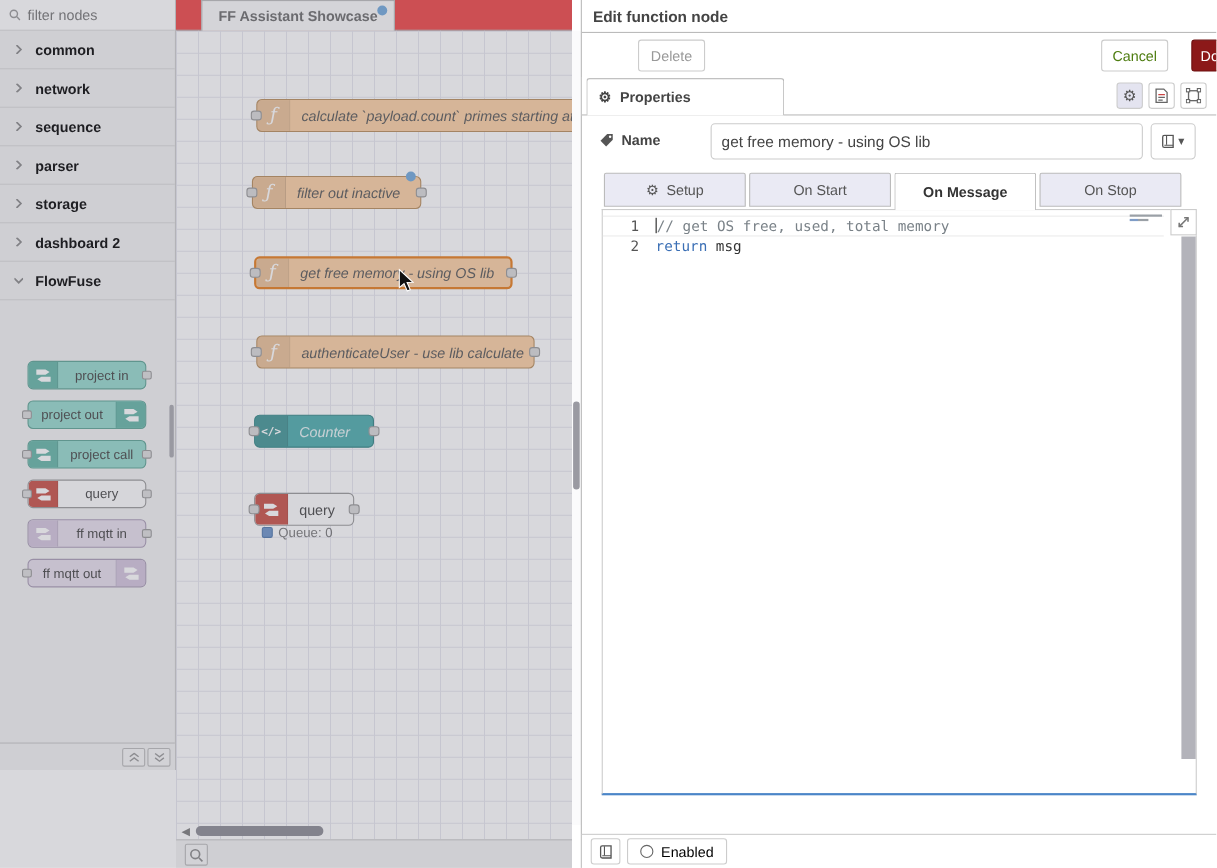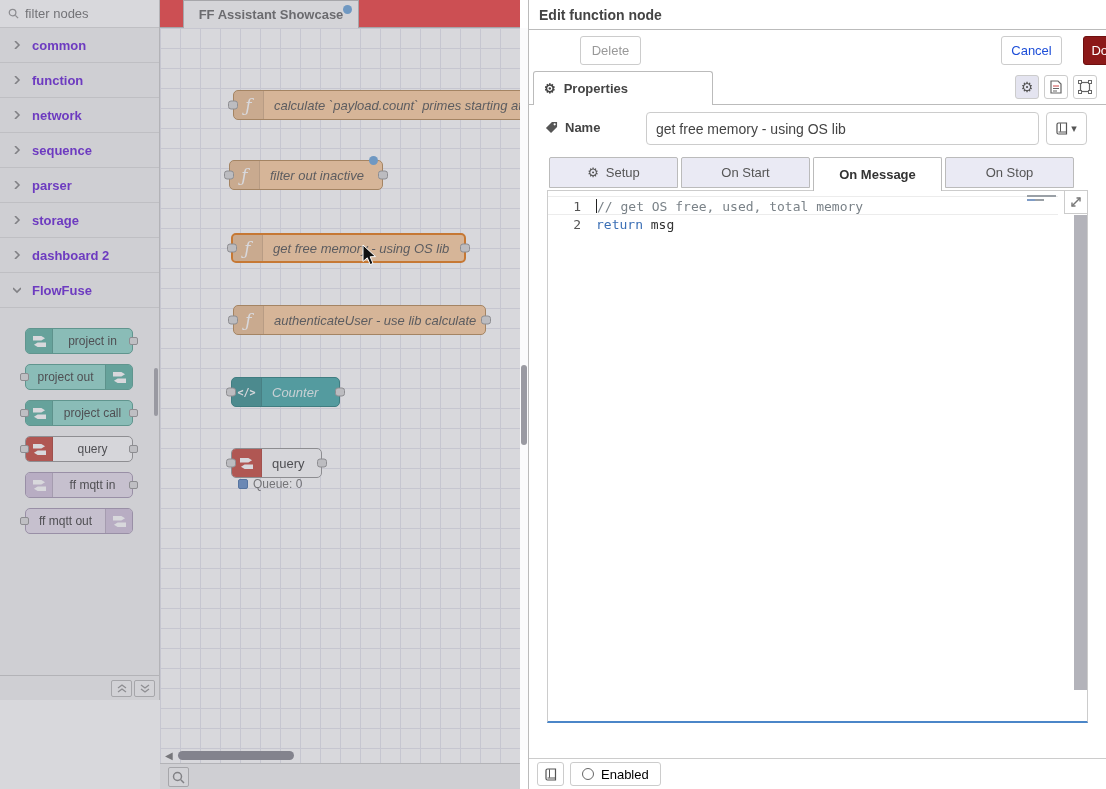--- a/index.html
+++ b/index.html
@@ -8,21 +8,21 @@
 
   
   .left { position:absolute; left:0; top:0; width:520px; height:789px; }
   .shade { position:absolute; inset:0; background:rgba(110,110,124,0.27); z-index:40; pointer-events:none; }
 
   
   .palette { position:absolute; left:0; top:0; width:160px; height:700px; background:#f3f3f3; border-right:1px solid #ccc; }
   .filterbox { position:absolute; top:0; left:0; width:159px; height:28px; background:#fff; border-bottom:1px solid #ddd; display:flex; align-items:center; gap:6px; padding:0 8px; }
   .filterbox input { border:0; outline:0; background:transparent; width:110px; font-size:13px; color:#888; font-family:"Liberation Sans",sans-serif; }
   .cats { position:absolute; top:28px; left:0; width:159px; }
-  .cat { height:35px; border-bottom:1px solid #ddd; display:flex; align-items:center; gap:11px; padding-left:13px; font-size:13px; font-weight:bold; color:#6d28d9;text-align:center; }
+  .cat { height:35px; border-bottom:1px solid #ddd; display:flex; align-items:center; gap:11px; padding-left:13px; font-size:13px; font-weight:bold; color:#000000;text-align:center; }
   .chev { width:8px; height:8px; flex:none; color:#888; }
   .pnodes { position:absolute; top:308px; left:0; width:159px; }
   .pnode { position:relative; width:108px; height:26px; margin:0 0 10px 25px; border:1px solid rgba(0,0,0,0.28); border-radius:5px; display:flex; align-items:stretch; font-size:12px; color:#444; }
   .pnode:first-child { margin-top:20px; }
   .pnode .plabel { flex:1; display:flex; align-items:center; justify-content:center; white-space:nowrap; }
   .picon { width:27px; flex:none; display:flex; align-items:center; justify-content:center; }
   .picon.il { border-right:1px solid rgba(0,0,0,0.12); border-radius:4px 0 0 4px; }
   .picon.ir { border-left:1px solid rgba(0,0,0,0.12); border-radius:0 4px 4px 0; }
   .p-teal { background:#94d9cc; border-color:#5ba394; }
   .p-teal .picon { background:#63b5a7; }
@@ -70,21 +70,21 @@
   
   .vscroll { position:absolute; left:520px; top:28px; width:8px; height:722px; background:#fbfbfc; }
   .vthumb { position:absolute; left:1px; top:337px; width:6px; height:80px; background:#9a9aa2; border-radius:3px; }
 
   
   .tray { position:absolute; left:528px; top:0; width:578px; height:789px; background:#fff; border-left:1px solid #bbb; }
   .tray-header { height:30px; line-height:30px; padding-left:10px; font-size:14px; font-weight:bold; color:#444; border-bottom:1px solid #bbb; }
   .toolbar { position:relative; height:40px; }
   .btn { position:absolute; top:6px; height:29px; border:1px solid #ccc; border-radius:3px; background:#fff; font-size:13px; display:flex; align-items:center; justify-content:center; cursor:pointer;margin-left:43px; }
   .btn-delete { left:8px; width:61px; color:#999; }
-  .btn-cancel { left:429px; width:61px; color:#1d4ed8; }
+  .btn-cancel { left:429px; width:61px; color:#4d7c0f; }
   .btn-done { left:511px; width:48px; background:#8C1919; border-color:#6e1010; color:#fff; }
   .edtabs { position:relative; height:35px; border-bottom:1px solid #bbb; background:#fff; }
   .tab-props { position:absolute; left:4px; bottom:-1px; width:180px; height:34px; background:#fff; border:1px solid #bbb; border-bottom:0; border-radius:3px 3px 0 0; display:flex; align-items:center; gap:8px; padding-left:10px; font-size:13px; font-weight:bold; color:#444; z-index:2; }
   .edtab-icons { position:absolute; right:9px; top:5px; display:flex; gap:5px; }
   .ibtn { width:24px; height:24px; border:1px solid #ccc; border-radius:3px; background:#fff; display:flex; align-items:center; justify-content:center; color:#555; font-size:14px; }
   .ibtn.active { background:#e4e4f0; }
   .tray-body { position:relative; height:653px; }
   .fieldlabel { position:absolute; left:16px; top:15px; display:flex; align-items:center; gap:7px; font-size:13px; font-weight:bold; color:#444; }
   .name-input { position:absolute; left:117px; top:7px; width:393px; height:33px; border:1px solid #ccc; border-radius:4px; padding:0 9px; font-size:14px; color:#444; font-family:"Liberation Sans",sans-serif; outline:none; background:#fff; }
   .lib-btn { position:absolute; left:517px; top:7px; width:41px; height:33px; border:1px solid #ccc; border-radius:4px; background:#fff; display:flex; align-items:center; justify-content:center; gap:3px; color:#555; font-size:11px; }
@@ -136,28 +136,20 @@
               </svg>
             </span>
           <span>common</span>
         </div>
         <div class="cat">
           <span class="chev">
               <svg width="8" height="8" viewBox="0 0 8 8">
                 <path d="M2 0 L6 4 L2 8" fill="none" stroke="#888" stroke-width="1.6"></path>
               </svg>
             </span>
-          <span>function</span>
-        </div>
-        <div class="cat">
-          <span class="chev">
-              <svg width="8" height="8" viewBox="0 0 8 8">
-                <path d="M2 0 L6 4 L2 8" fill="none" stroke="#888" stroke-width="1.6"></path>
-              </svg>
-            </span>
           <span>network</span>
         </div>
         <div class="cat">
           <span class="chev">
               <svg width="8" height="8" viewBox="0 0 8 8">
                 <path d="M2 0 L6 4 L2 8" fill="none" stroke="#888" stroke-width="1.6"></path>
               </svg>
             </span>
           <span>sequence</span>
         </div>

